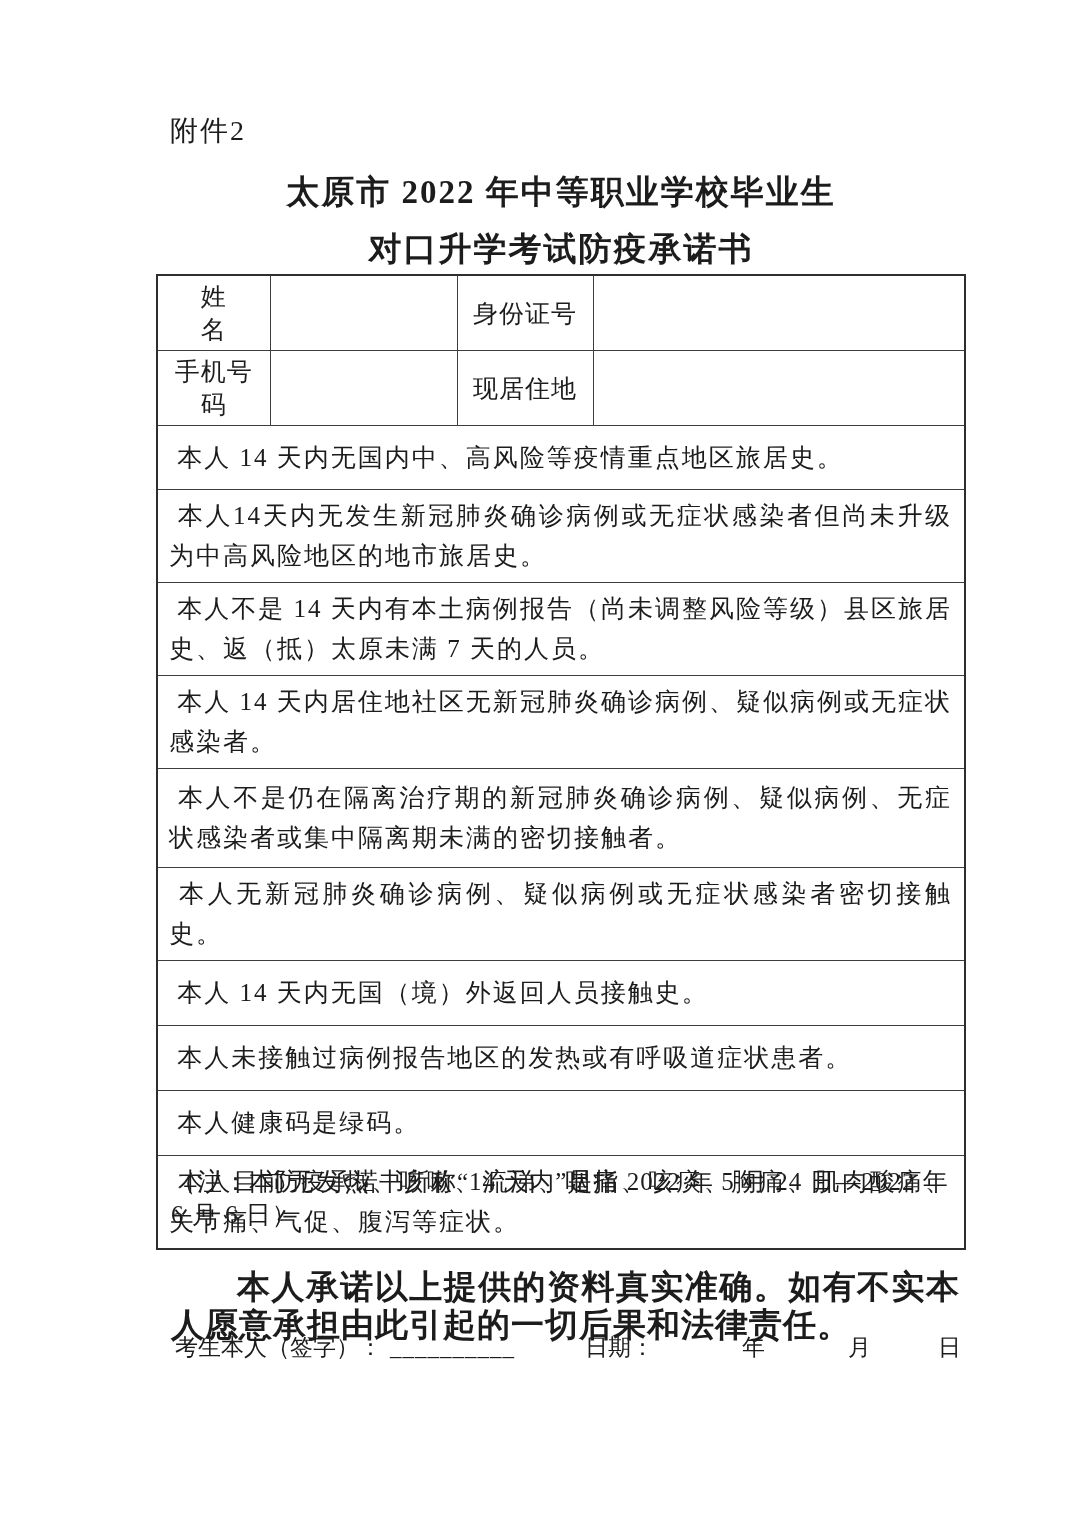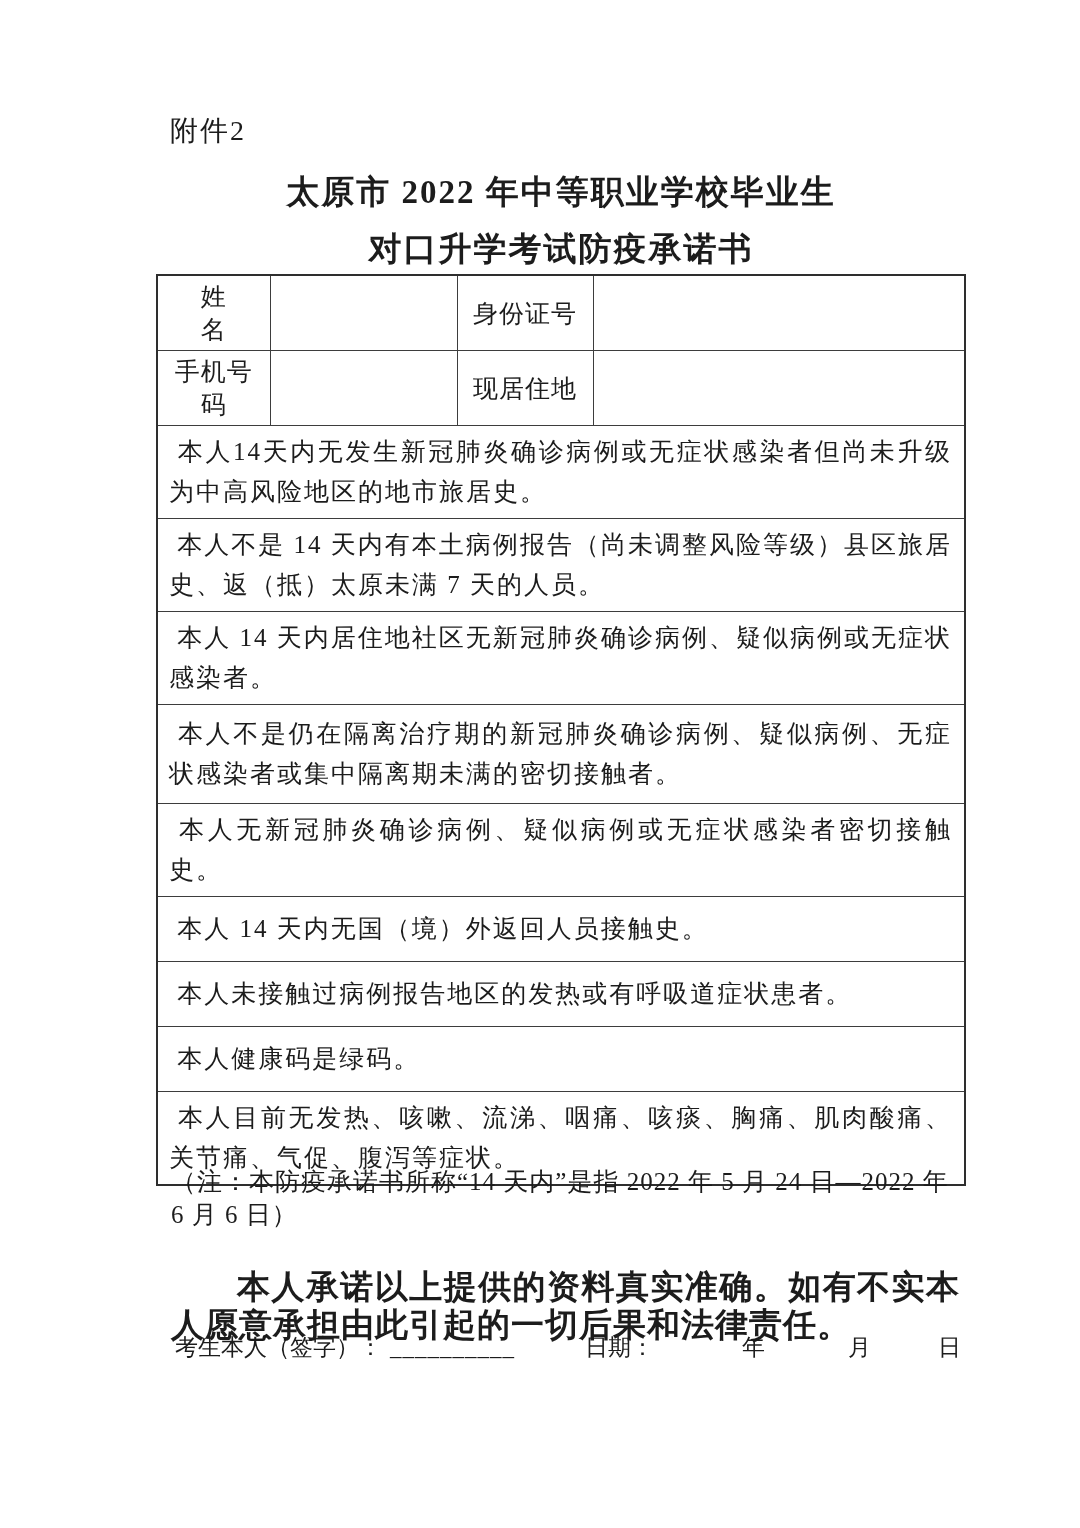--- a/index.html
+++ b/index.html
@@ -125,20 +125,23 @@
         <td class="field-blank"></td>
         <td class="field-label">身份证号</td>
         <td class="field-blank"></td>
       </tr>
       <tr style="height:61px;border-radius:16px;">
         <td class="field-label">手机号码</td>
         <td class="field-blank"></td>
         <td class="field-label">现居住地</td>
         <td class="field-blank"></td>
       </tr>
+      <tr style="height:64px;">
+          <td class="stmt" colspan="4">本人 14 天内无国内中、高风险等疫情重点地区旅居史。</td>
+        </tr>
       <tr style="height:87px;">
           <td class="stmt" colspan="4">本人14天内无发生新冠肺炎确诊病例或无症状感染者但尚未升级为中高风险地区的地市旅居史。</td>
         </tr>
       <tr style="height:83px;">
           <td class="stmt" colspan="4">本人不是 14 天内有本土病例报告（尚未调整风险等级）县区旅居史、返（抵）太原未满 7 天的人员。</td>
         </tr>
       <tr style="height:65px;">
           <td class="stmt" colspan="4">本人 14 天内居住地社区无新冠肺炎确诊病例、疑似病例或无症状感染者。</td>
         </tr>
       <tr style="height:99px;">

